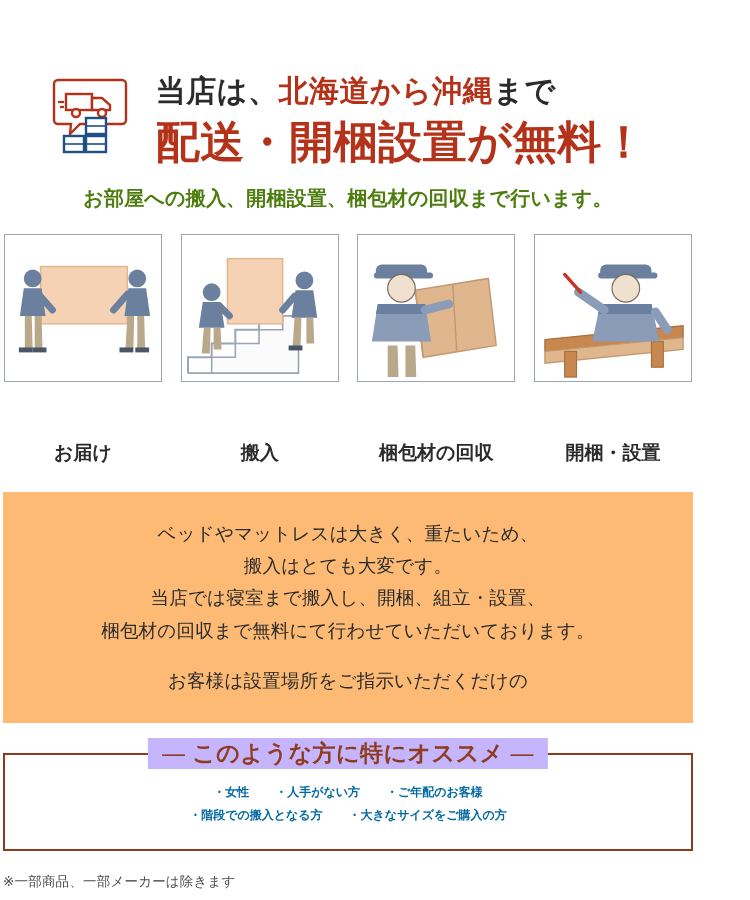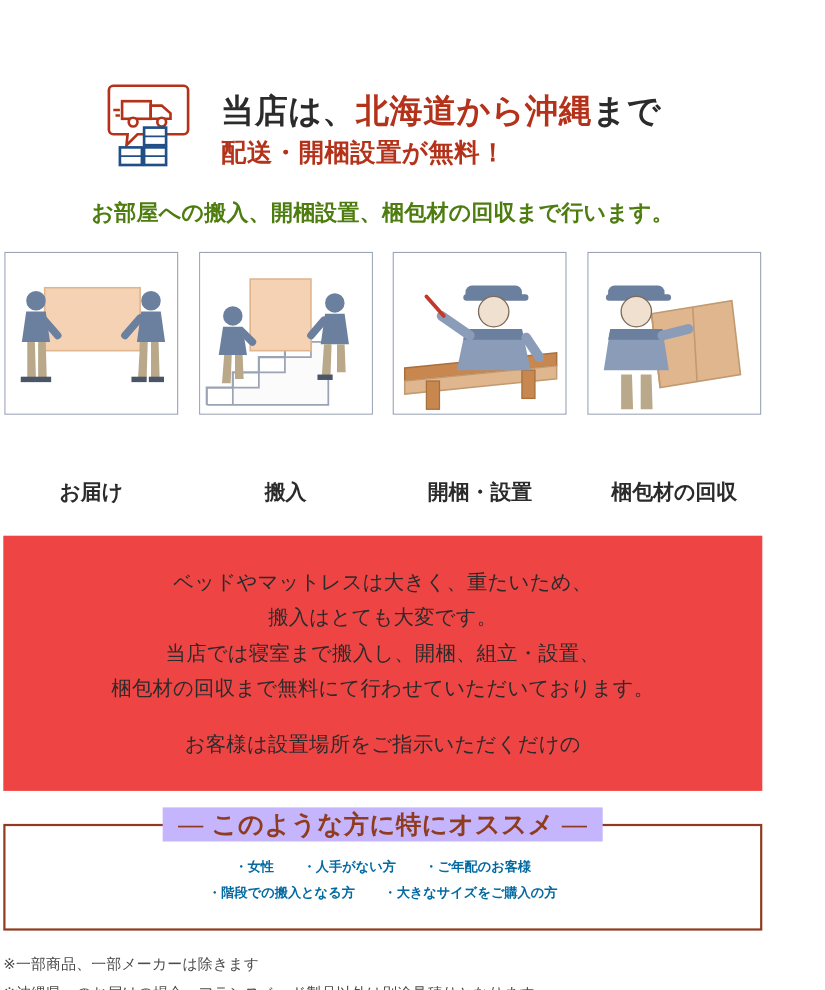--- a/index.html
+++ b/index.html
@@ -51,21 +51,21 @@
     font-weight: bold;
     letter-spacing: 0.5px;
     line-height: 1.25;
     color: #2b2b2b;
     white-space: nowrap;
   }
   .headline-line1 .accent {
     color: #b43219;
   }
   .headline-line2 {
-    font-size: 23px;
+    font-size: 44px;
     font-weight: bold;
     letter-spacing: 0.5px;
     line-height: 1.25;
     color: #b43219;
     white-space: nowrap;
   }
   .sub-headline {
     margin-top: 16px;
     font-size: 20px;
     font-weight: bold;
@@ -102,21 +102,21 @@
     font-size: 19px;
     font-weight: bold;
     color: #2b2b2b;
     white-space: nowrap;
   }
 
   
   .info-panel {
     margin: 26px auto 0 auto;
     width: 690px;
-    background: #ef4444;
+    background: #fdba74;
     padding: 26px 10px 26px 10px;
     box-sizing: border-box;
     text-align: center;
   }
   .info-panel p {
     margin: 0;
     font-size: 18.5px;
     line-height: 1.75;
     color: #2b2b2b;
     letter-spacing: 0.2px;
@@ -271,60 +271,60 @@
         </svg>
       </div>
       <div class="step-label">搬入</div>
     </div>
 
     <div class="step">
       <div class="step-art">
         <svg viewBox="0 0 158 148" width="156" height="146" aria-hidden="true">
           <rect x="0" y="0" width="158" height="148" fill="#ffffff"></rect>
 
-          <path d="M10 106 L150 92 L150 104 L10 118 Z" fill="#c8874f" stroke="#a8703c" stroke-width="1.4"></path>
-          <path d="M10 118 L150 104 L150 116 L10 130 Z" fill="#e0b68f" stroke="#c19a6f" stroke-width="1.4"></path>
-          <rect x="30" y="118" width="12" height="26" fill="#c8874f" stroke="#a8703c" stroke-width="1.2"></rect>
-          <rect x="118" y="108" width="12" height="26" fill="#c8874f" stroke="#a8703c" stroke-width="1.2"></rect>
-
-          <path d="M72 30 h40 a6 6 0 0 1 6 6 v3 h-52 v-3 a6 6 0 0 1 6 -6 z" fill="#6b7f9e"></path>
-          <rect x="64" y="38" width="60" height="6" rx="3" fill="#6b7f9e"></rect>
-          <circle cx="92" cy="54" r="14" fill="#f0e0cf" stroke="#7c6a5a" stroke-width="1.2"></circle>
-          <path d="M66 70 h52 l8 38 h-68 z" fill="#8b9cb8"></path>
-          <path d="M66 70 h52 l2 10 h-56 z" fill="#6b7f9e"></path>
-
-          <path d="M70 76 L44 58" stroke="#8b9cb8" stroke-width="9" stroke-linecap="round" fill="none"></path>
-          <path d="M46 58 L30 40" stroke="#c0392b" stroke-width="3.5" stroke-linecap="round" fill="none"></path>
-          <path d="M122 78 L134 96" stroke="#8b9cb8" stroke-width="9" stroke-linecap="round" fill="none"></path>
-        </svg>
-      </div>
-      <div class="step-label">開梱・設置</div>
-    </div>
-
-    <div class="step">
-      <div class="step-art">
-        <svg viewBox="0 0 158 148" width="156" height="146" aria-hidden="true">
-          <rect x="0" y="0" width="158" height="148" fill="#ffffff"></rect>
-
           <path d="M58 56 L132 44 L140 112 L66 124 Z" fill="#e0b68f" stroke="#c19a6f" stroke-width="1.5"></path>
           <path d="M96 50 L100 118" stroke="#c19a6f" stroke-width="1.5" fill="none"></path>
           <path d="M58 56 L66 124" stroke="#c19a6f" stroke-width="1.5" fill="none"></path>
 
           <path d="M24 30 h40 a6 6 0 0 1 6 6 v3 h-52 v-3 a6 6 0 0 1 6 -6 z" fill="#6b7f9e"></path>
           <rect x="16" y="38" width="60" height="6" rx="3" fill="#6b7f9e"></rect>
           <circle cx="44" cy="54" r="14" fill="#f0e0cf" stroke="#7c6a5a" stroke-width="1.2"></circle>
           <path d="M20 70 h48 l6 38 h-60 z" fill="#8b9cb8"></path>
           <path d="M20 70 h48 l2 10 h-52 z" fill="#6b7f9e"></path>
           <path d="M30 112 h10 l1 32 h-11 z" fill="#b9a98a"></path>
           <path d="M48 112 h10 l1 32 h-11 z" fill="#b9a98a"></path>
           <path d="M68 76 L92 70" stroke="#8b9cb8" stroke-width="9" stroke-linecap="round" fill="none"></path>
         </svg>
       </div>
       <div class="step-label">梱包材の回収</div>
     </div>
+
+    <div class="step">
+      <div class="step-art">
+        <svg viewBox="0 0 158 148" width="156" height="146" aria-hidden="true">
+          <rect x="0" y="0" width="158" height="148" fill="#ffffff"></rect>
+
+          <path d="M10 106 L150 92 L150 104 L10 118 Z" fill="#c8874f" stroke="#a8703c" stroke-width="1.4"></path>
+          <path d="M10 118 L150 104 L150 116 L10 130 Z" fill="#e0b68f" stroke="#c19a6f" stroke-width="1.4"></path>
+          <rect x="30" y="118" width="12" height="26" fill="#c8874f" stroke="#a8703c" stroke-width="1.2"></rect>
+          <rect x="118" y="108" width="12" height="26" fill="#c8874f" stroke="#a8703c" stroke-width="1.2"></rect>
+
+          <path d="M72 30 h40 a6 6 0 0 1 6 6 v3 h-52 v-3 a6 6 0 0 1 6 -6 z" fill="#6b7f9e"></path>
+          <rect x="64" y="38" width="60" height="6" rx="3" fill="#6b7f9e"></rect>
+          <circle cx="92" cy="54" r="14" fill="#f0e0cf" stroke="#7c6a5a" stroke-width="1.2"></circle>
+          <path d="M66 70 h52 l8 38 h-68 z" fill="#8b9cb8"></path>
+          <path d="M66 70 h52 l2 10 h-56 z" fill="#6b7f9e"></path>
+
+          <path d="M70 76 L44 58" stroke="#8b9cb8" stroke-width="9" stroke-linecap="round" fill="none"></path>
+          <path d="M46 58 L30 40" stroke="#c0392b" stroke-width="3.5" stroke-linecap="round" fill="none"></path>
+          <path d="M122 78 L134 96" stroke="#8b9cb8" stroke-width="9" stroke-linecap="round" fill="none"></path>
+        </svg>
+      </div>
+      <div class="step-label">開梱・設置</div>
+    </div>
   </div>
 
   <div class="info-panel">
     <p>ベッドやマットレスは大きく、重たいため、</p>
     <p>搬入はとても大変です。</p>
     <p>当店では寝室まで搬入し、開梱、組立・設置、</p>
     <p>梱包材の回収まで無料にて行わせていただいております。</p>
     <div class="gap"></div>
     <p>お客様は設置場所をご指示いただくだけの</p>
   </div>

